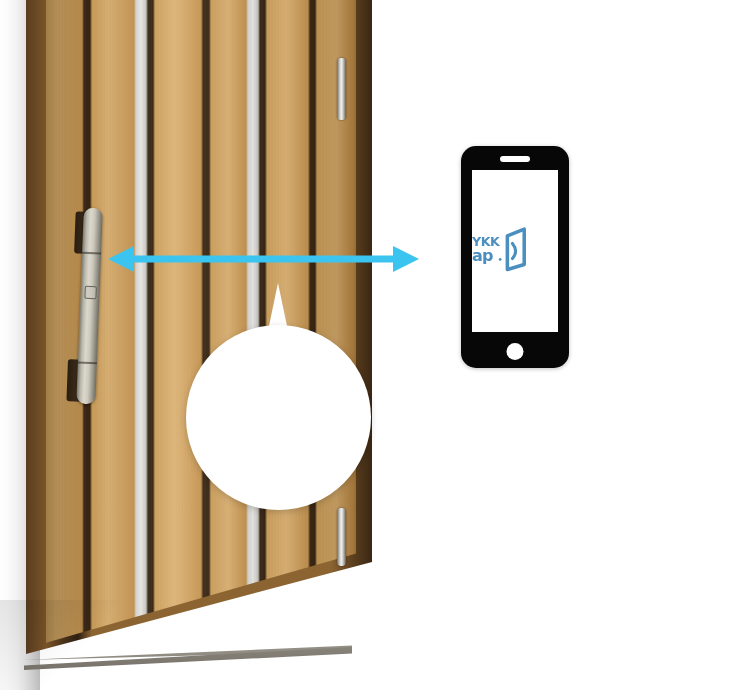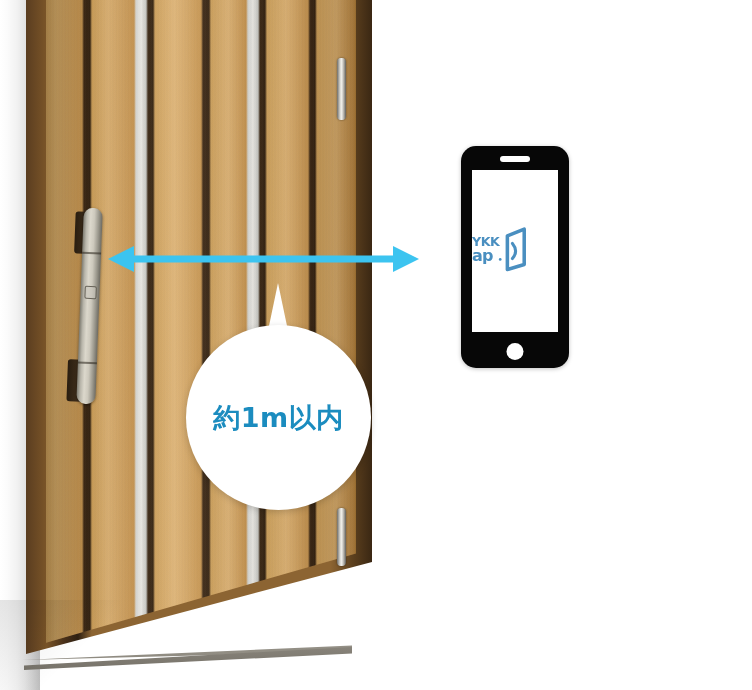--- a/index.html
+++ b/index.html
@@ -335,21 +335,20 @@
       <g fill="#3cc4f0">
         <polygon points="0,15 26,2 26,28"></polygon>
         <polygon points="311,15 285,2 285,28"></polygon>
         <rect x="24" y="11.5" width="263" height="7"></rect>
       </g>
     </svg>
   </div>
 
   <div class="bubble-tail"></div>
   <div class="bubble"></div>
-  <div class="bubble-text">約1m以内</div>
 
   <div class="phone">
     <div class="phone-speaker"></div>
     <div class="phone-screen"></div>
     <div class="phone-logo">
       <svg width="76" height="56" viewBox="0 0 76 56">
 
         <g fill="#4a8fc0">
           <text x="0" y="22" font-family="'DejaVu Sans','Liberation Sans',sans-serif" font-size="15" font-weight="700" letter-spacing="-0.6">YKK</text>
           <text x="0" y="40" font-family="'DejaVu Sans','Liberation Sans',sans-serif" font-size="19" font-weight="700" letter-spacing="-0.8">ap</text>

